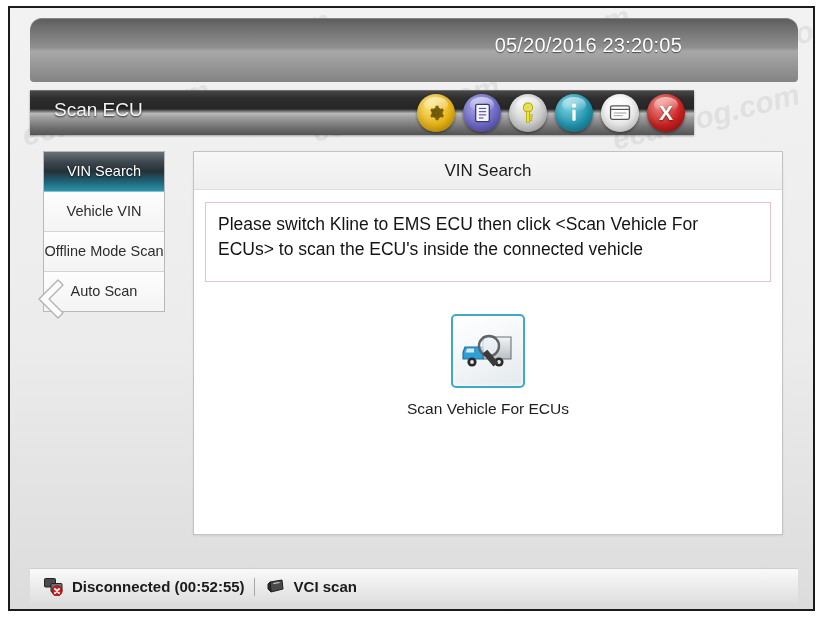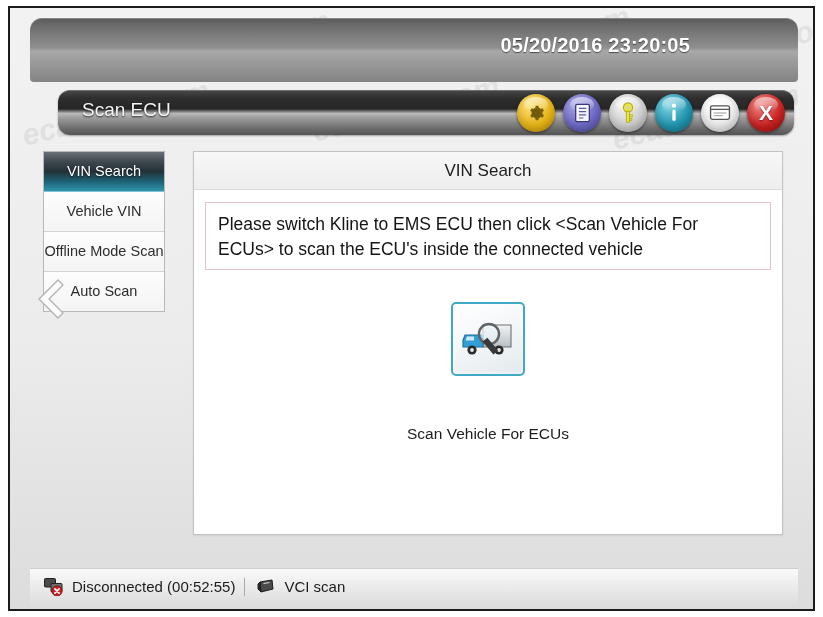--- a/index.html
+++ b/index.html
@@ -40,49 +40,48 @@
         #6e6e6e 14%,
         #8f8f8f 46%,
         #a8a8a8 52%,
         #9a9a9a 70%,
         #838383 100%);
     box-shadow: inset 0 1px 0 rgba(255,255,255,.25);
     overflow: hidden;
   }
   .clock {
     position: absolute;
-    right: 108px;
+    right: 116px;
     top: 16px;
     color: #ffffff;
     font-size: 20px;
-    font-weight: bold;
+    font-weight: normal;
     letter-spacing: .2px;
     text-shadow: 0 1px 1px rgba(0,0,0,.55);
     white-space: nowrap;
   }
 
   
   .title-bar {
     position: absolute;
     left: 20px;
     top: 82px;
-    width: 736px;
+    width: 664px;
     height: 45px;
-    border-radius: 12px;
+    border-radius: 0;
     background: linear-gradient(180deg,
         #4a4a4a 0%,
         #2e2e2e 18%,
         #262626 42%,
         #b9b9b9 52%,
         #9d9d9d 62%,
         #6f6f6f 84%,
         #545454 100%);
     box-shadow: inset 0 1px 0 rgba(255,255,255,.22), 0 1px 2px rgba(0,0,0,.35);
     overflow: hidden;
-    margin-left: 28px;
   }
   .title-text {
     position: absolute;
     left: 24px;
     top: 9px;
     color: #f4f4f4;
     font-size: 19px;
     text-shadow: 0 1px 2px rgba(0,0,0,.8);
     white-space: nowrap;
   }
@@ -205,34 +204,33 @@
     text-align: center;
     font-size: 17px;
     color: #1d1d1d;
     background: linear-gradient(180deg,#f7f7f7 0%, #eeeeee 100%);
     border-bottom: 1px solid #dcdcdc;
   }
   .notice-box {
     margin: 12px 11px 0 11px;
     border: 1px solid #e7c3c7;
     background: #ffffff;
-    padding: 9px 12px 7px 12px;
+    padding: 9px 12px 19px 12px;
     box-sizing: border-box;
   }
   .notice-text {
     font-size: 17.5px;
     line-height: 1.42;
     color: #141414;
   }
   .scan-action {
     margin-top: 32px;
     display: flex;
     flex-direction: column;
     align-items: center;
-    gap: 37px;
   }
   .scan-btn {
     width: 70px;
     height: 70px;
     border: 2px solid #3fa9c6;
     border-radius: 5px;
     background: linear-gradient(155deg,#ffffff 0%, #f2f5f7 55%, #e3e9ed 100%);
     display: flex;
     align-items: center;
     justify-content: center;
@@ -258,20 +256,21 @@
     align-items: center;
     padding-left: 14px;
     box-sizing: border-box;
   }
   .status-group { display: flex; align-items: center; }
   .status-text {
     font-size: 15px;
     color: #1b1b1b;
     margin-left: 8px;
     white-space: nowrap;
+    font-weight: bold;
   }
   .status-sep {
     width: 1px;
     height: 18px;
     background: #a8a8a8;
     margin: 0 11px 0 9px;
   }
 
   
   .wm {

